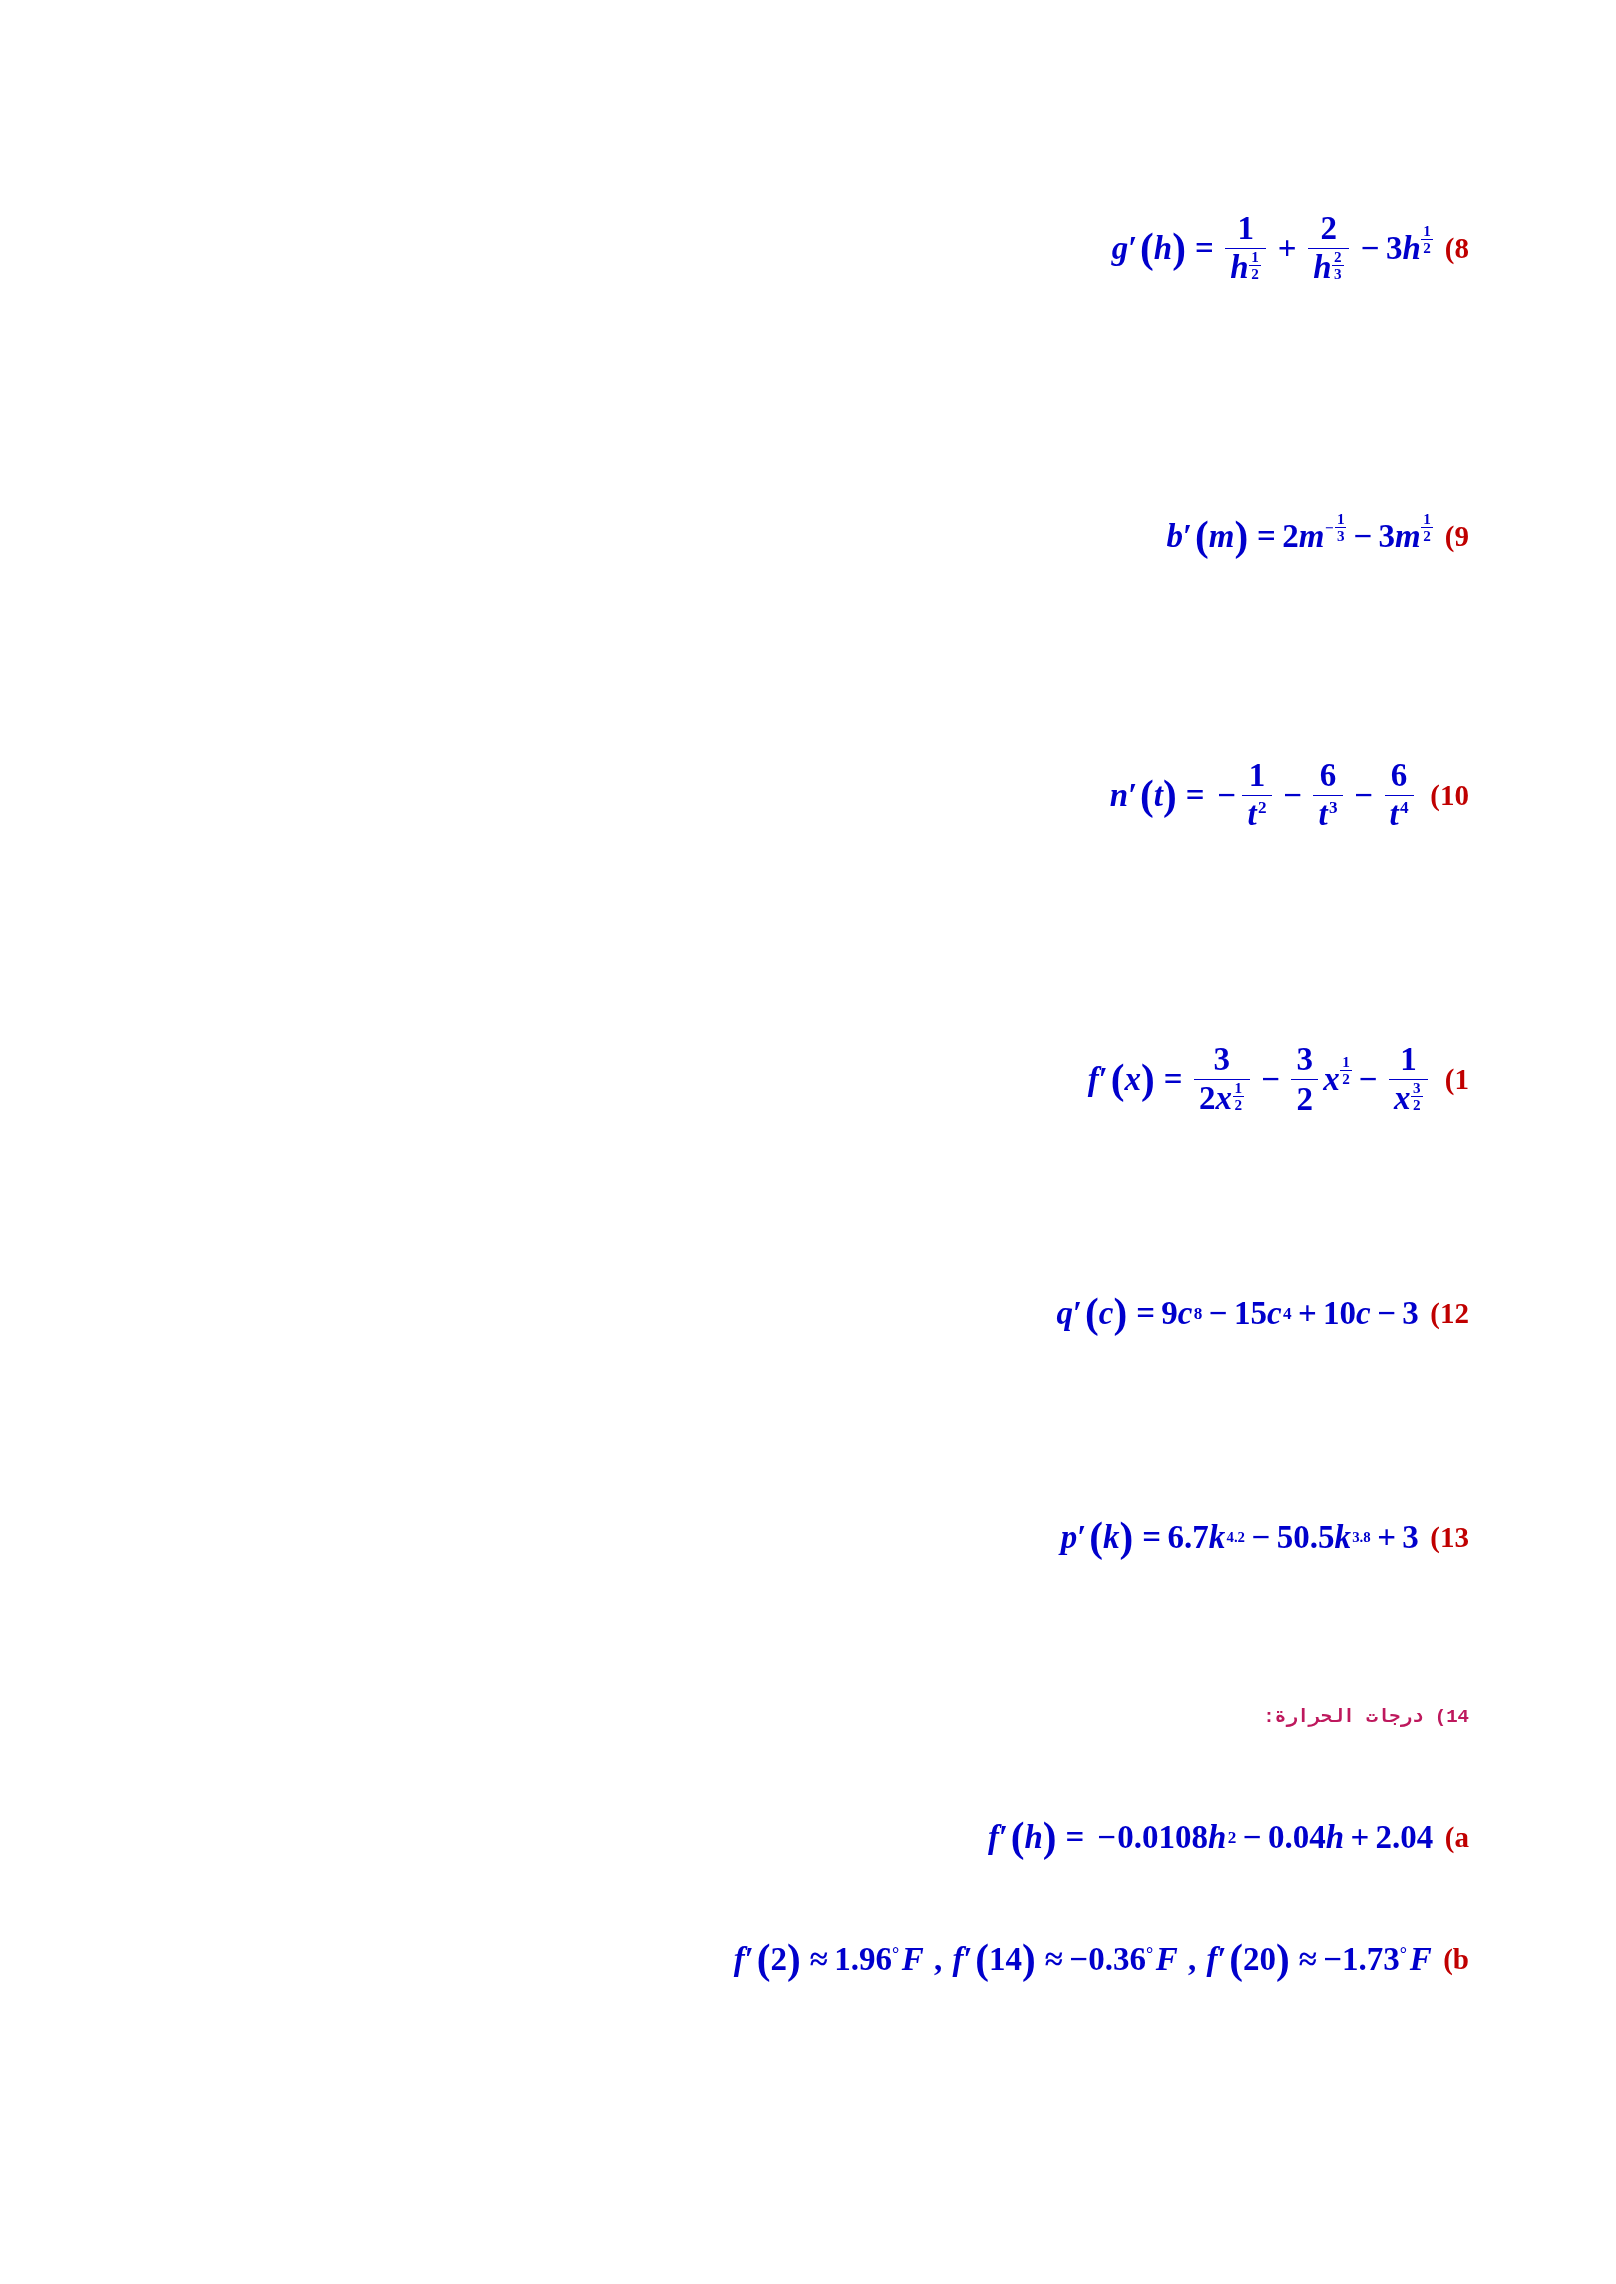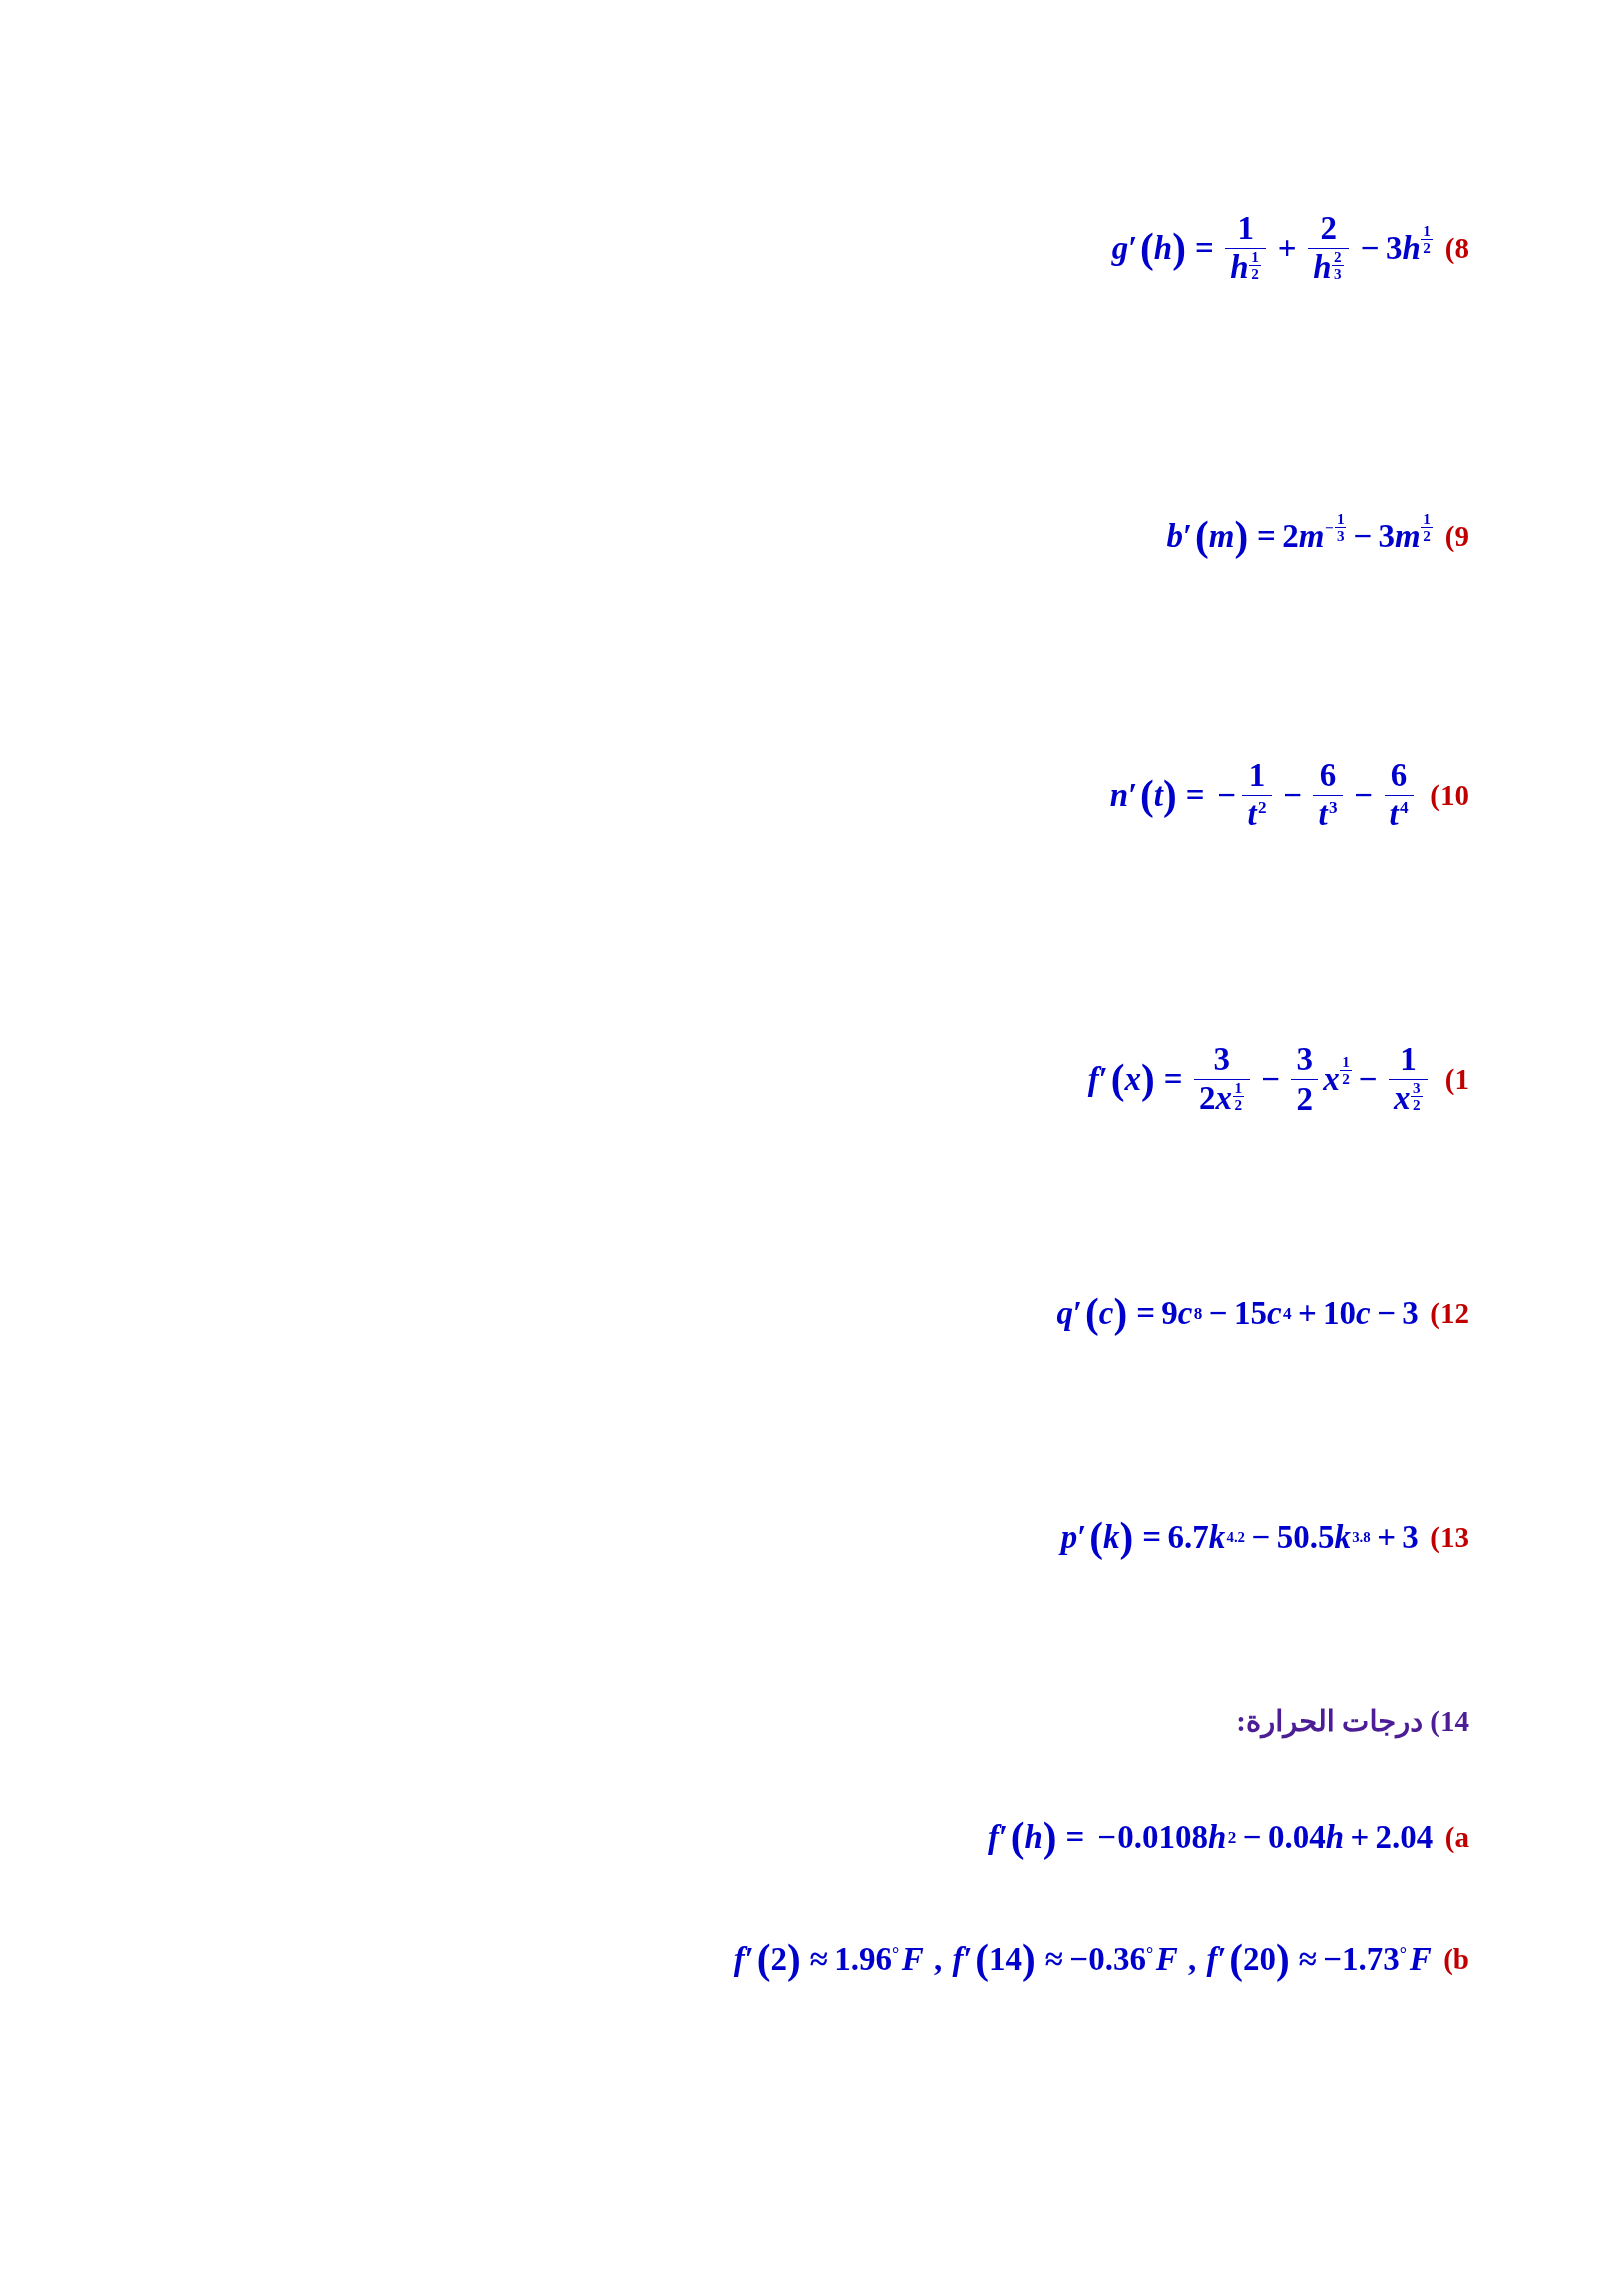--- a/index.html
+++ b/index.html
@@ -115,25 +115,25 @@
 
   .minus-exp {
     font-style: normal;
   }
 
   .var { font-style: italic; }
 
   
   .arabic {
     position: absolute;
-    color: #4c1d95;
-    font-weight: bold;
-    font-size: 29px;
+    color: #be185d;
+    font-weight: bold;
+    font-size: 19px;
     direction: rtl;
-    font-family: Liberation Serif, serif;
+    font-family: Liberation Mono, monospace;
     white-space: nowrap;
   }
 
   .deg {
     font-size: 0.55em;
     font-style: normal;
     vertical-align: super;
     position: relative;
     top: -0.25em;
   }

